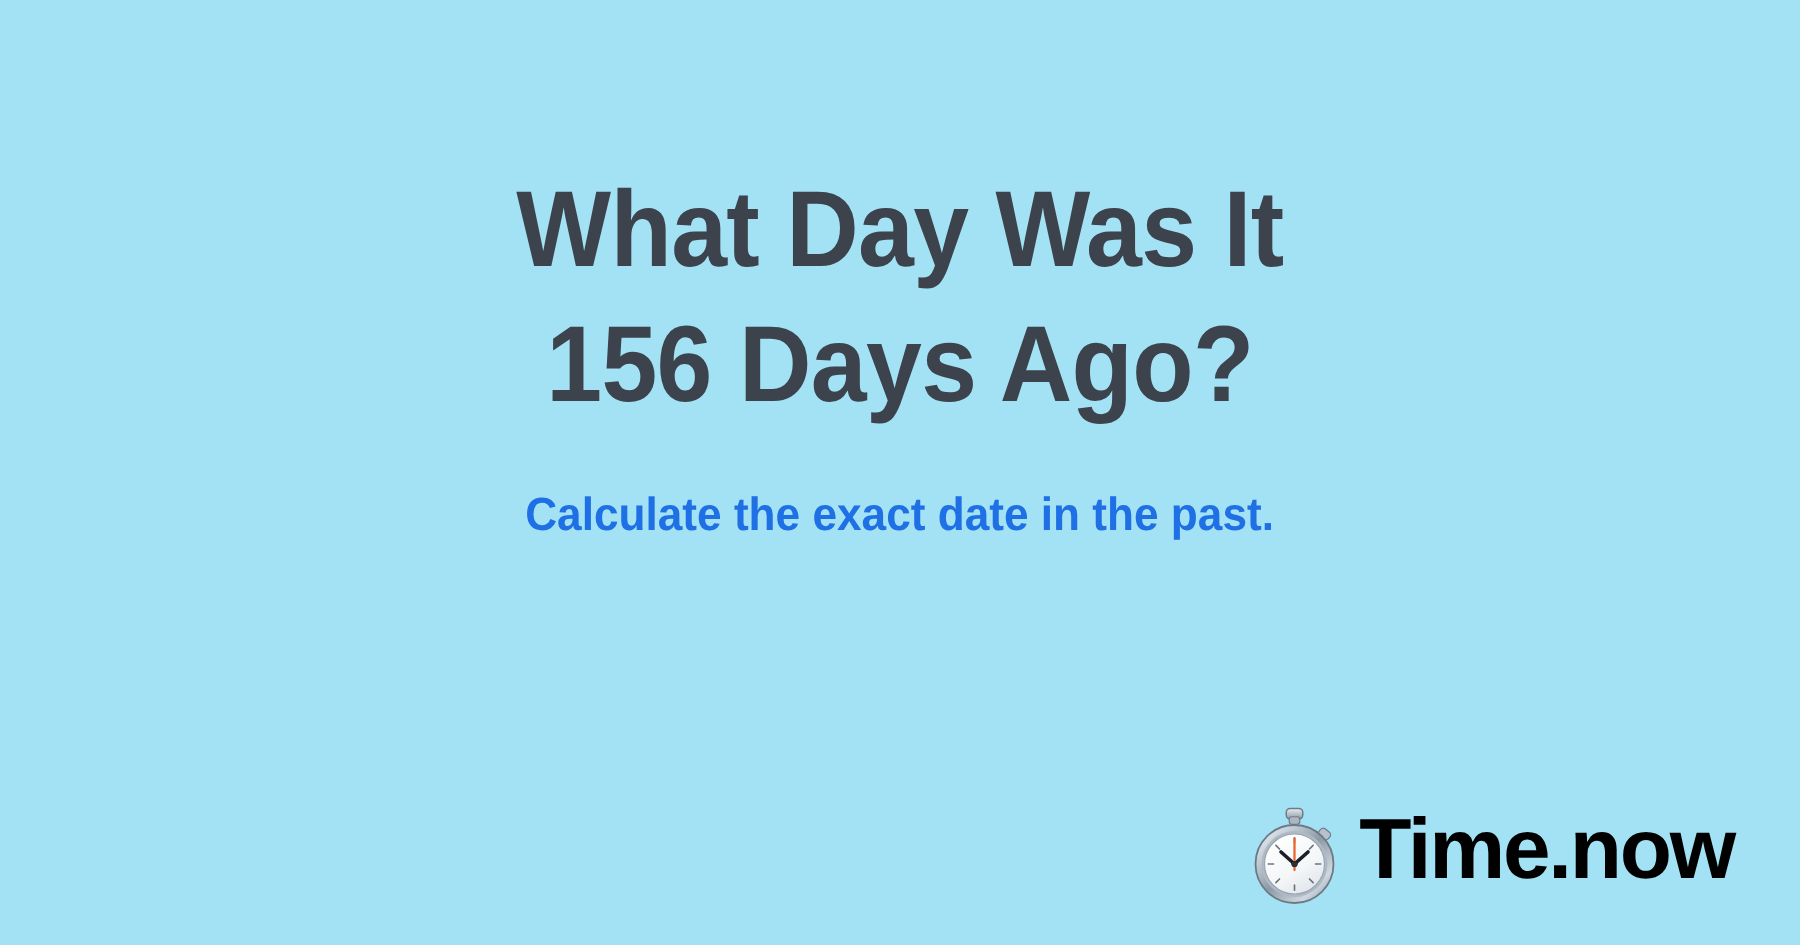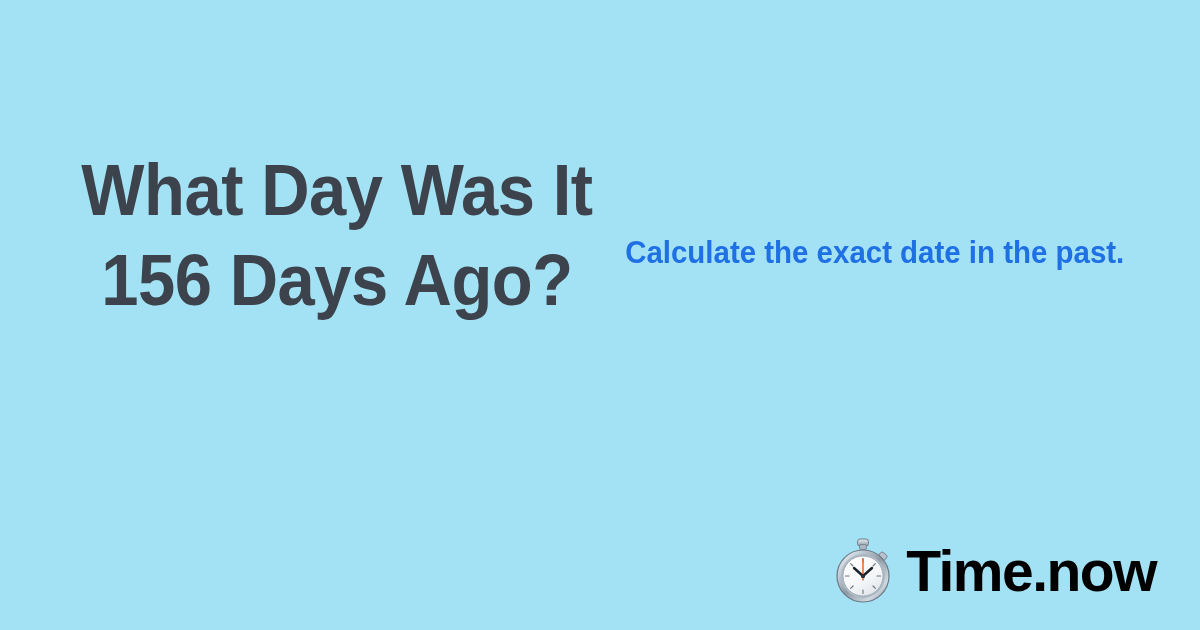--- a/index.html
+++ b/index.html
@@ -23,21 +23,21 @@
   }
 
   
   .content {
     position: absolute;
     left: 0;
     top: 0;
     width: 1200px;
     height: 470px;
     display: flex;
-    flex-direction: row;
+    flex-direction: column;
     align-items: center;
     justify-content: center;
     box-sizing: border-box;
   }
 
   .headline {
     margin: 0;
     text-align: center;
     color: #3d434c;
     font-family: "Liberation Sans", sans-serif;
@@ -68,21 +68,21 @@
     transform-origin: center center;
     white-space: nowrap;
   }
 
   
   .brand {
     position: absolute;
     right: 44px;
     bottom: 26px;
     display: flex;
-    align-items: center;
+    align-items: flex-start;
     gap: 12px;
   }
 
   .brand-mark {
     width: 62px;
     height: 66px;
     display: block;
     flex: 0 0 auto;
   }
 

